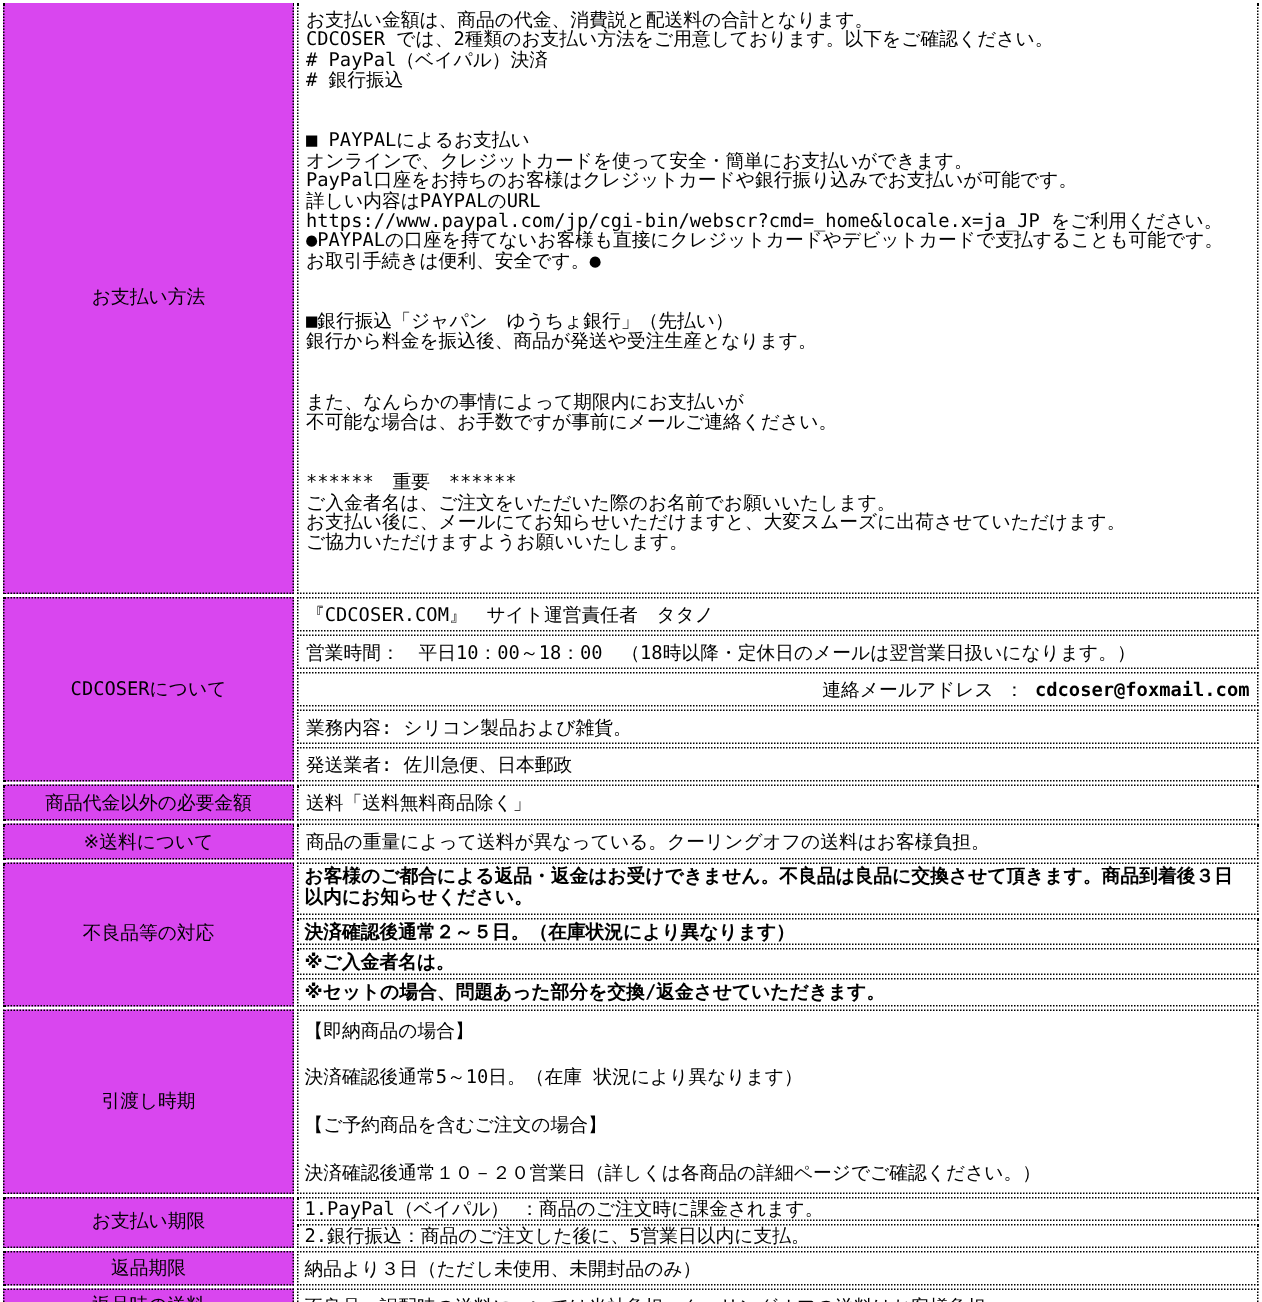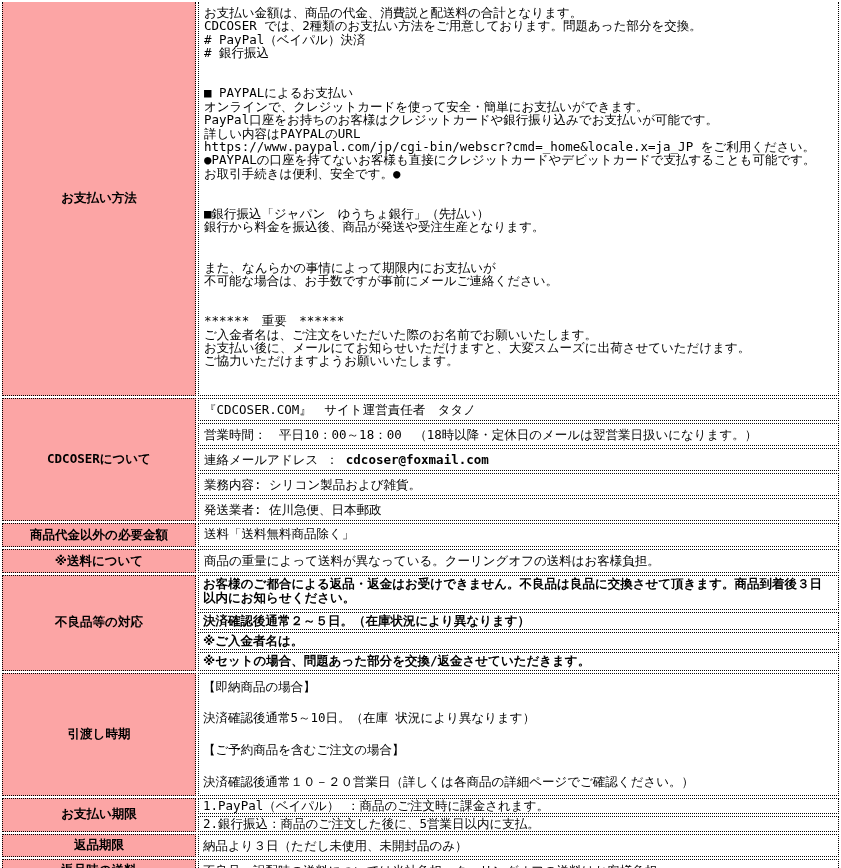--- a/index.html
+++ b/index.html
@@ -1,20 +1,20 @@
 <!DOCTYPE html>
 <html lang="ja"><head>
 <meta charset="utf-8">
 <style>
   html,body{margin:0;padding:0;background:#ffffff;}
   body{width:841px;font-family:"DejaVu Sans Mono","DejaVu Sans",monospace;color:#000;}
   table{border-collapse:separate;border-spacing:2px;width:841px;table-layout:fixed;
         font-size:12.5px;color:#000;background:#ffffff;}
   th,td{border:1px dotted #000;box-sizing:border-box;overflow:hidden;}
-  th{background:#fca5a5;font-weight:bold;text-align:center;vertical-align:middle;padding:2px;font-size:12.5px;}
+  th{background:#d946ef;font-weight:normal;text-align:center;vertical-align:middle;padding:2px;font-size:12.5px;}
   td{vertical-align:top;text-align:left;padding:2px 4px;line-height:13.4px;word-break:break-all;}
   tr:first-child>th, tr:first-child>td{border-top:none;}
   .s0 td{padding:4px 5px;}
   .s1 td{vertical-align:middle;padding:1px 5px;}
   .s2 td,.s3 td{vertical-align:middle;padding:1px 5px;}
   .s4 td{padding:1px 4px;line-height:14.2px;font-weight:bold;}
   .s5 td{line-height:15.9px;padding:5px 4px;}
   .s6 td{padding:0 4px;line-height:14px;}
   .s7 td,.s8 td{vertical-align:middle;padding:1px 4px;}
   .pline{min-height:13.4px;}
@@ -27,21 +27,21 @@
 <table>
   <colgroup>
     <col style="width:194px">
     <col>
   </colgroup>
   <tbody>
       <tr class="s0">
         <th rowspan="1">お支払い方法</th>
         <td style="height: 394px;">
           <div class="pline">お支払い金額は、商品の代金、消費説と配送料の合計となります。</div>
-          <div class="pline">CDCOSER では、2種類のお支払い方法をご用意しております。問題あった部分を交換。</div>
+          <div class="pline">CDCOSER では、2種類のお支払い方法をご用意しております。以下をご確認ください。</div>
           <div class="pline"># PayPal（ベイパル）決済</div>
           <div class="pline"># 銀行振込</div>
           <div class="pline"></div>
           <div class="pline"></div>
           <div class="pline">■ PAYPALによるお支払い</div>
           <div class="pline">オンラインで、クレジットカードを使って安全・簡単にお支払いができます。</div>
           <div class="pline">PayPal口座をお持ちのお客様はクレジットカードや銀行振り込みでお支払いが可能です。</div>
           <div class="pline">詳しい内容はPAYPALのURL</div>
           <div class="pline">https://www.paypal.com/jp/cgi-bin/webscr?cmd=_home&amp;locale.x=ja_JP をご利用ください。</div>
           <div class="pline">●PAYPALの口座を持てないお客様も直接にクレジットカードやデビットカードで支払することも可能です。</div>
@@ -63,31 +63,31 @@
         </td>
       </tr>
       <tr class="s1">
         <th rowspan="5">CDCOSERについて</th>
         <td style="height: 23px;">『CDCOSER.COM』　サイト運営責任者　タタノ</td>
       </tr>
       <tr class="s1">
         <td style="height: 23px;">営業時間：　平日10：00～18：00　（18時以降・定休日のメールは翌営業日扱いになります。）</td>
       </tr>
       <tr class="s1">
-        <td style="height: 23px;"><span>連絡メールアドレス ： </span><b>cdcoser@foxmail.com</b></td>
+        <td style="height: 23px; text-align: right;"><span>連絡メールアドレス ： </span><b>cdcoser@foxmail.com</b></td>
       </tr>
       <tr class="s1">
         <td style="height: 23px;">業務内容: シリコン製品および雑貨。</td>
       </tr>
       <tr class="s1">
         <td style="height: 23px; margin-left: 20px;">発送業者: 佐川急便、日本郵政</td>
       </tr>
       <tr class="s2">
         <th rowspan="1">商品代金以外の必要金額</th>
-        <td style="height: 24px; font-family: Liberation Serif, serif;">送料「送料無料商品除く」</td>
+        <td style="height: 24px;">送料「送料無料商品除く」</td>
       </tr>
       <tr class="s3">
         <th rowspan="1">※送料について</th>
         <td style="height: 24px;">商品の重量によって送料が異なっている。クーリングオフの送料はお客様負担。</td>
       </tr>
       <tr class="s4">
         <th rowspan="4">不良品等の対応</th>
         <td style="height: 35px;">お客様のご都合による返品・返金はお受けできません。不良品は良品に交換させて頂きます。商品到着後３日以内にお知らせください。</td>
       </tr>
       <tr class="s4">

